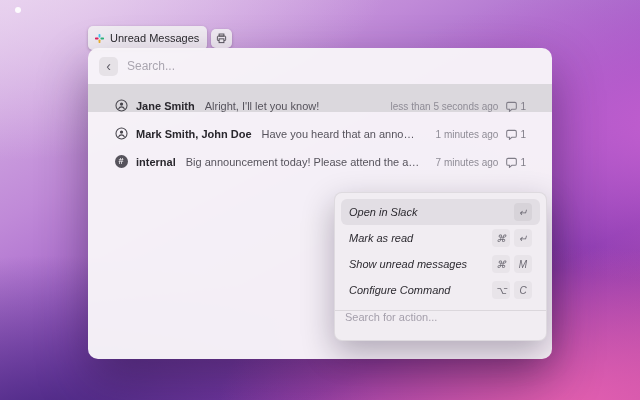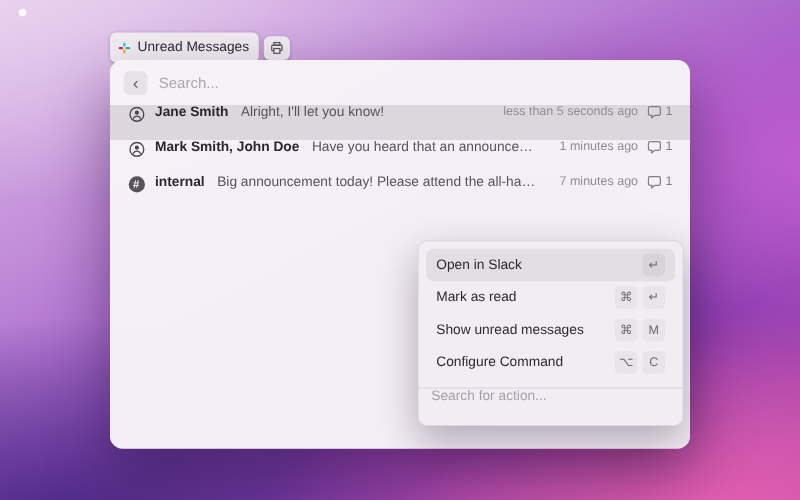--- a/index.html
+++ b/index.html
@@ -35,38 +35,38 @@
   .win-header { display:flex; align-items:center; gap:9px; height:36px; padding:0 11px; }
   .back-btn { width:19px; height:19px; border-radius:5px; background:#e6e2e7;
     display:flex; align-items:center; justify-content:center; color:#5f5c66;
     font-size:14px; line-height:1; cursor:default; }
   .search-input { flex:1; border:none; outline:none; background:transparent;
     font-size:12px; color:#0c4a6e; font-family:"Liberation Sans", sans-serif; }
   .search-input::placeholder { color:#aaa6b0; }
 
   
   .rows { display:flex; flex-direction:column; }
-  .row { display:flex; align-items:flex-start; height:28px; padding:0 14px; gap:8px; font-size:11px; }
+  .row { display:flex; align-items:flex-end; height:28px; padding:0 26px; gap:8px; font-size:11px; }
   .row.selected { background:#dbd8dd; }
   .row-icon { width:14px; height:14px; display:flex; align-items:center; justify-content:center; flex:none; }
   .hash-badge { width:13px; height:13px; border-radius:50%; background:#56535c; color:#f4f2f6;
     font-size:9px; font-weight:bold; display:flex; align-items:center; justify-content:center; }
   .sender { font-weight:bold; color:#29272d; white-space:nowrap; }
   .preview { color:#56535c; white-space:nowrap; overflow:hidden; text-overflow:ellipsis; margin-left:2px; }
   .spacer { flex:1; }
   .time { color:#8f8c96; font-size:10px; white-space:nowrap; }
   .count { display:flex; align-items:center; gap:3px; color:#7f7c87; font-size:10px; flex:none; }
 
   
   .action-menu { position:absolute; right:5px; top:144px; width:213px; height:149px;
     background:#f1edf2; border:1px solid rgba(0,0,0,0.08); border-radius:8px;
     box-shadow:0 12px 32px rgba(20,5,35,0.30); display:flex; flex-direction:column; }
   .menu-items { padding:6px; flex:1; }
   .menu-item { height:26px; display:flex; align-items:center; padding:0 8px;
-    border-radius:6px; font-size:11px; color:#2c2a30; }
+    border-radius:6px; font-size:11px; color:#2c2a30;font-style:italic; }
   .menu-item.selected { background:#e2dee4; }
   .keys { margin-left:auto; display:flex; gap:4px; }
   .keycap { min-width:18px; height:18px; padding:0 3px; border-radius:4px;
     background:#e8e4e9; color:#6b6872; font-size:10px;
     display:flex; align-items:center; justify-content:center; }
   .menu-item.selected .keycap { background:#d7d3d9; }
   .menu-search { border-top:1px solid #dbd7dc; height:30px; display:flex;
     align-items:flex-start; padding:0 10px; }
   .action-search-input { width:100%; border:none; outline:none; background:transparent;
     font-size:11px; color:#3a383f; font-family:"Liberation Sans", sans-serif; }

